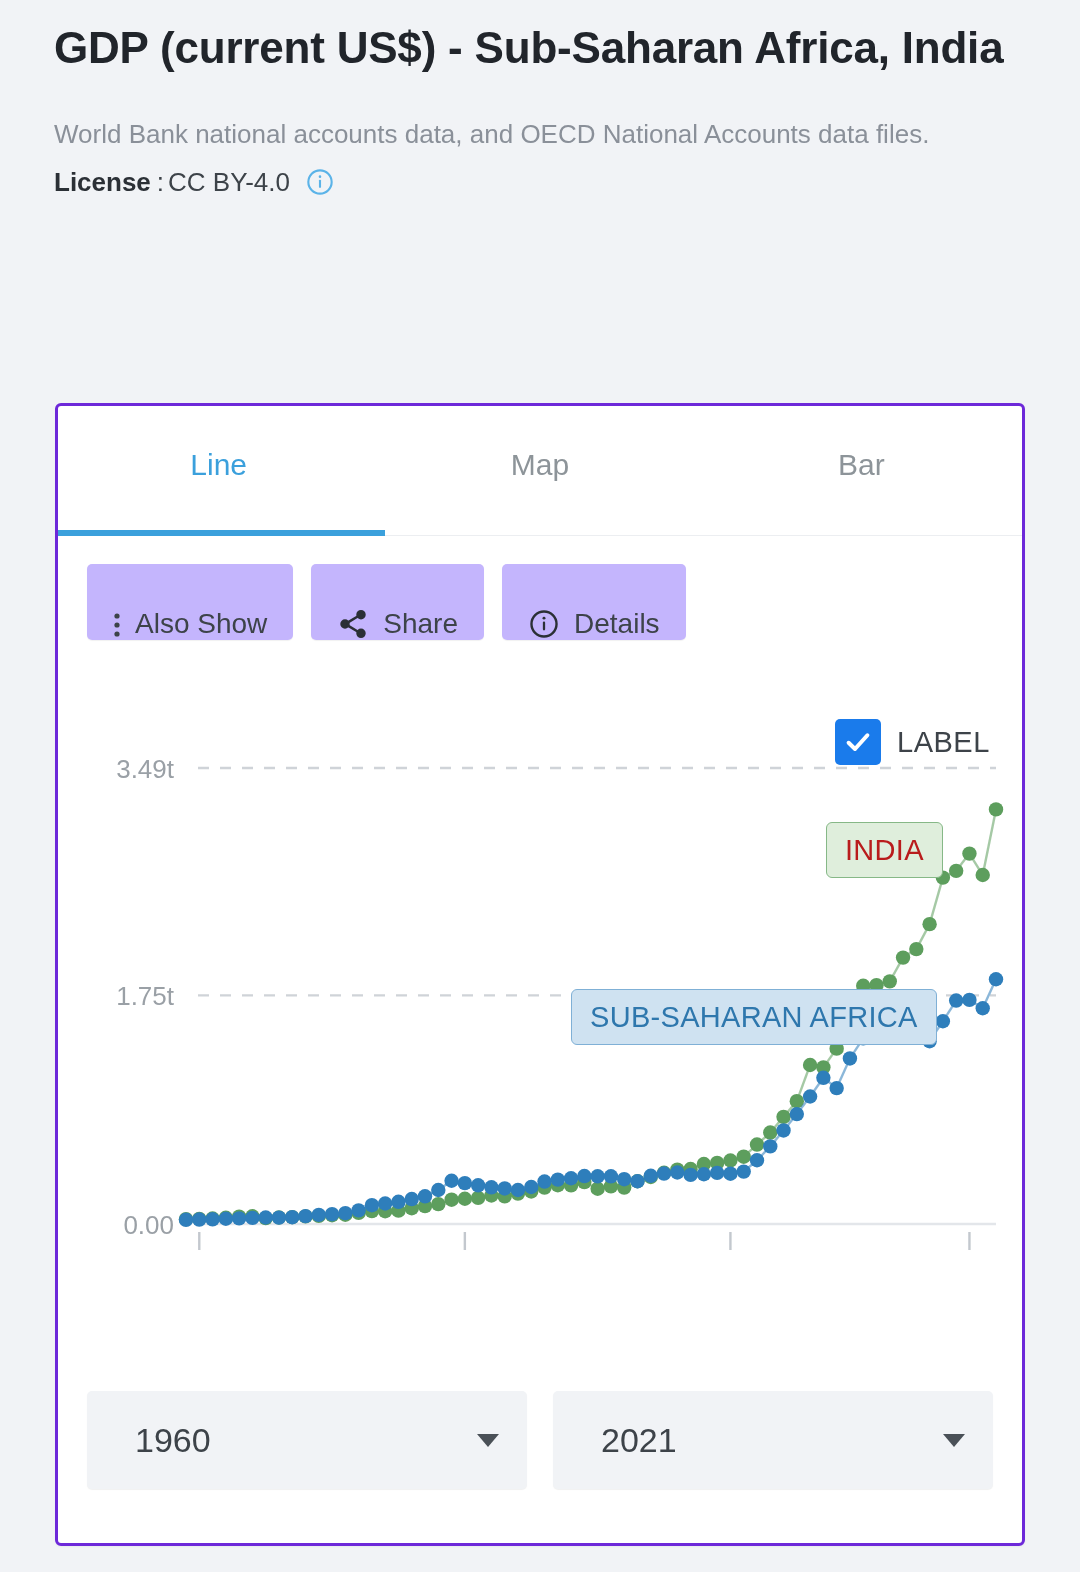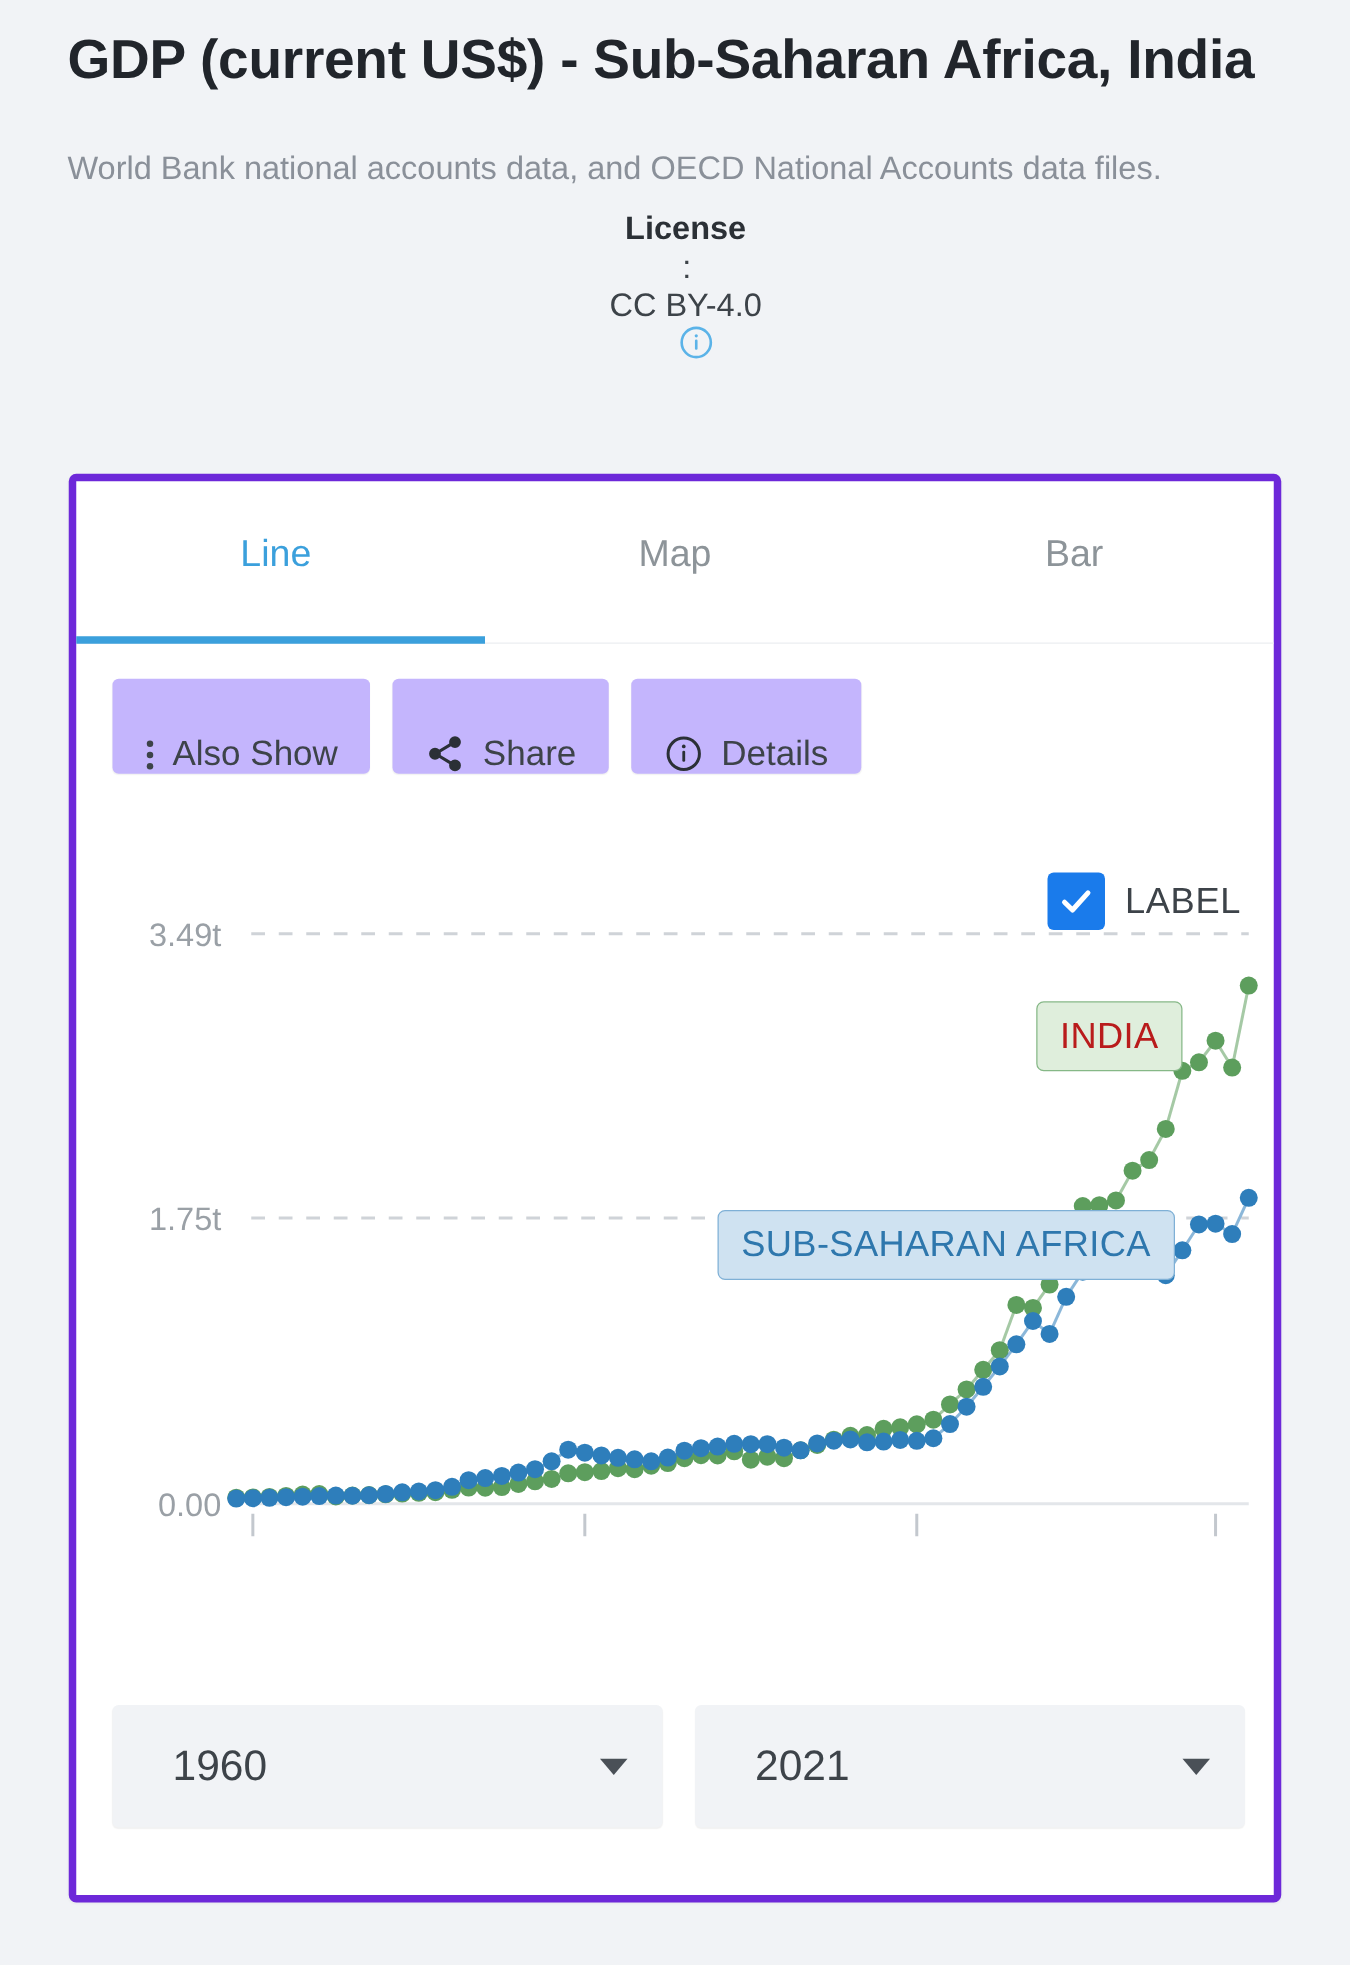--- a/index.html
+++ b/index.html
@@ -28,40 +28,39 @@
     color: #8a9099;
     max-width: 900px;
   }
   .license-row {
     margin-top: 12px;
     display: flex;
     align-items: center;
     gap: 0px;
     font-size: 26px;
     color: #3d4349;
-    flex-direction: column;
   }
   .license-label { font-weight: 700; color: #2b3036; }
   .license-sep { color: #3d4349; margin: 0 4px 0 6px;}
   .license-value { color: #3d4349; }
   .info-icon {
     display: inline-flex;
     margin-left: 16px;
     width: 28px; height: 28px;
   }
 
   
   .card {
     position: absolute;
     left: 55px;
-    top: 379px;
+    top: 403px;
     width: 970px;
     height: 1143px;
     background: #ffffff;
-    border: 6px solid #6d28d9;
+    border: 3px solid #6d28d9;
     border-radius: 6px;
     box-shadow: 0 1px 2px rgba(0,0,0,0.04);
   }
 
   
   .tabs {
     display: flex;
     height: 130px;
     border-bottom: 1px solid #eceef1;
     position: relative;

